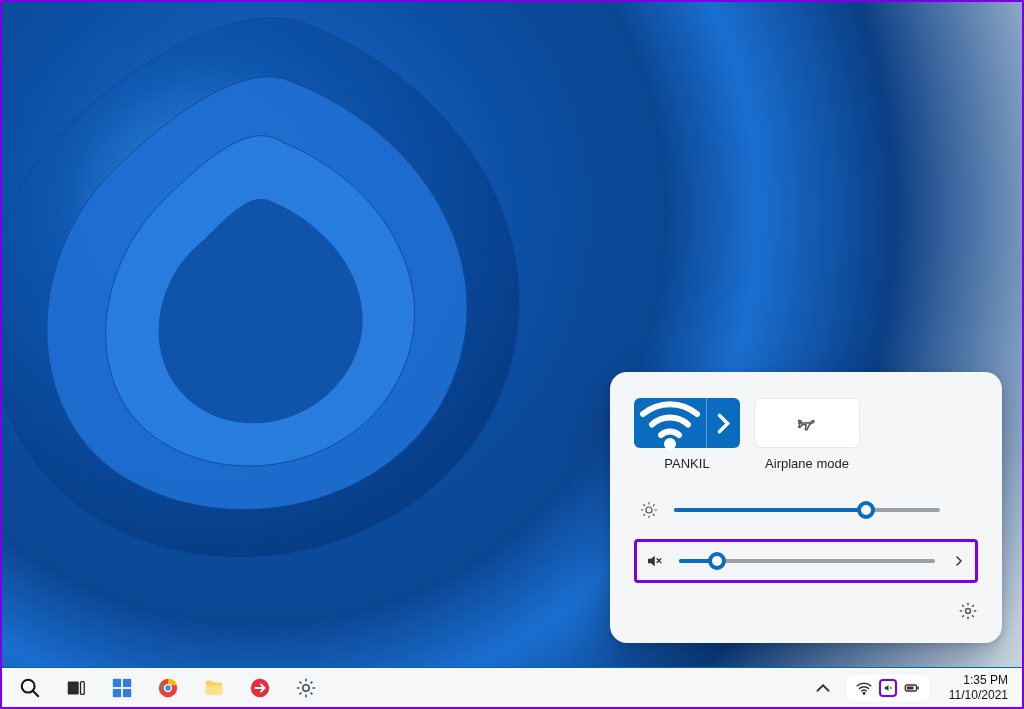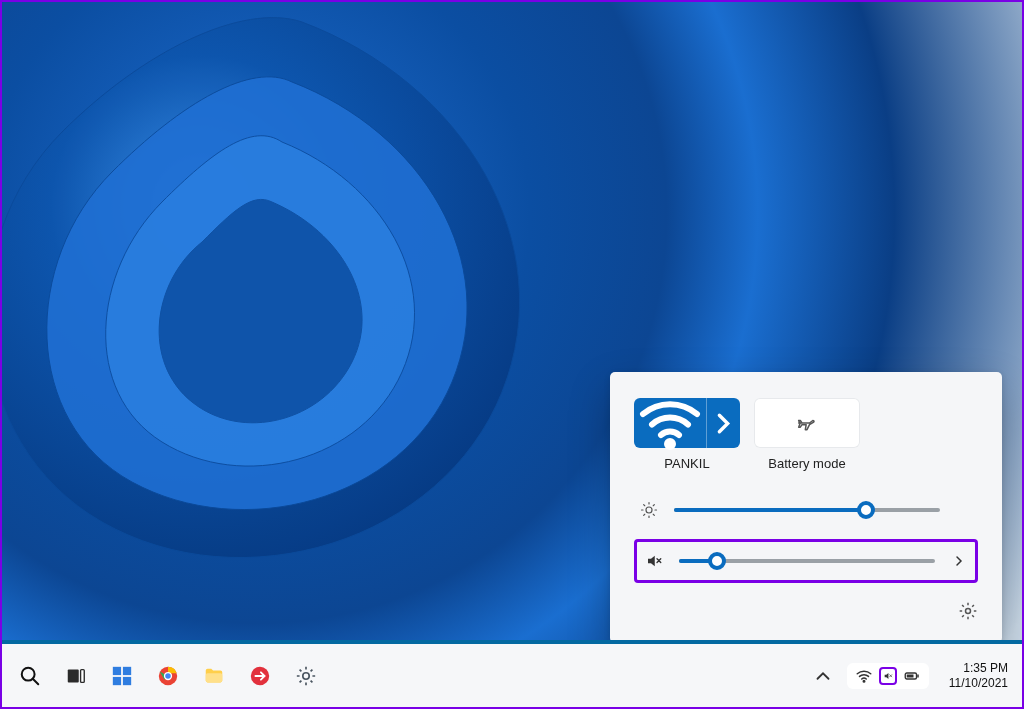--- a/index.html
+++ b/index.html
@@ -10,39 +10,39 @@
   .desktop {
     position: absolute; inset: 0;
     background: radial-gradient(circle at 25% 30%, #1f6fd3 0%, #0b4ea2 30%, #0c4693 45%, #1a6ed0 55%, #0a3e85 70%, #c9d8e6 95%);
   }
   .wallpaper-swirl {
     position:absolute; left:-60px; top:-40px; width:720px; height:720px;
   }
 
   
   .taskbar {
-    position: absolute; left: 0; right: 0; bottom: 0; height: 67px;
-    background: #f6f7f9; border-top: 4px solid #0369a1;
+    position: absolute; left: 0; right: 0; bottom: 0; height: 40px;
+    background: #f6f7f9; border-top: 1px solid #0369a1;
     display: flex; align-items: center; justify-content: space-between;
     padding: 0 8px;
   }
   .taskbar-left { display: flex; align-items: center; gap: 18px; padding-left: 6px; }
   .taskbar-right { display: flex; align-items: center; gap: 10px; padding-right: 6px; }
   .task-icon { width: 28px; height: 28px; display:flex; align-items:center; justify-content:center; border-radius:4px; }
   .task-icon svg { width: 22px; height: 22px; }
   .tray-cluster { display:flex; align-items:center; gap:6px; padding:4px 8px; border-radius:6px; background:#fff; }
   .tray-icon { width:18px; height:18px; display:flex; align-items:center; justify-content:center; }
   .tray-icon svg { width:18px; height:18px; }
   .vol-highlight { border:2px solid #7a00e6; border-radius:4px; padding:2px; }
   .clock { text-align:right; font-size:12px; color:#111; line-height:1.25; margin-left:10px; }
 
   
   .flyout {
     position: absolute; right: 20px; bottom: 64px; width: 392px;
-    background: #f5f6f8; border-radius: 5px;
+    background: #f5f6f8; border-radius: 17px;
     box-shadow: 0 18px 40px rgba(0,0,0,.25), 0 2px 6px rgba(0,0,0,.12);
     padding: 26px 24px 18px 24px;
   }
   .qs-grid { display:grid; grid-template-columns: repeat(3, 1fr); gap: 12px 14px; }
   .qs-cell { display:flex; flex-direction:column; align-items:center; gap:8px; }
   .qs-button {
     width: 106px; height: 50px; border-radius: 6px;
     background:#fff; display:flex; align-items:center; justify-content:center;
     box-shadow: inset 0 0 0 1px #e7e9ec;
   }
@@ -109,21 +109,21 @@
       <span class="qs-label">PANKIL</span>
     </div>
 
 
     <div class="qs-cell">
       <div class="qs-button">
         <svg viewBox="0 0 24 24" fill="none" stroke="#555" stroke-width="1.8" stroke-linecap="round" stroke-linejoin="round">
           <path d="M2 12 h13 l4 -3 c1 0 2 1 1 2 l-5 3 -3 6 h-2 l1 -6 H6 l-2 3 H2 l1.5 -4 L2 9 h2 l2 3z"></path>
         </svg>
       </div>
-      <span class="qs-label">Battery mode</span>
+      <span class="qs-label">Airplane mode</span>
     </div>
 
 
 
     <div></div>
   </div>
 
   <div class="slider-row">
     <div class="slider-lead-icon">
       <svg viewBox="0 0 24 24" width="18" height="18" fill="none" stroke="#555" stroke-width="1.6" stroke-linecap="round">

